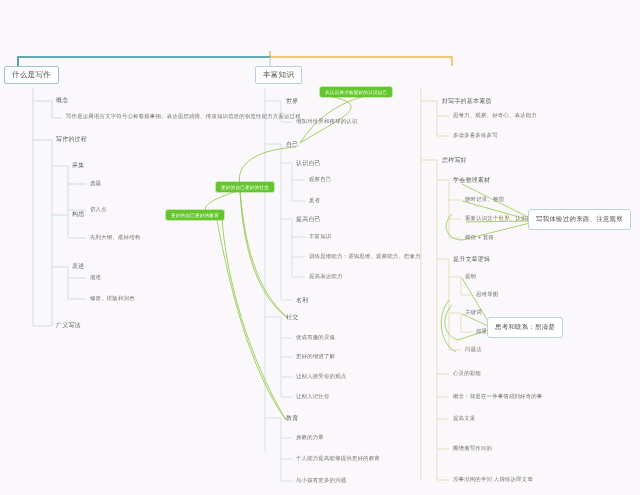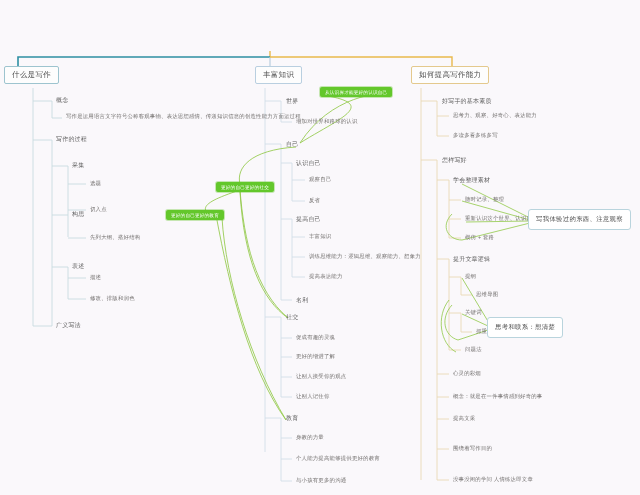--- a/index.html
+++ b/index.html
@@ -190,21 +190,20 @@
   <div class="node leaf t2" style="left:284px;top:313px;">社交</div>
   <div class="node leaf t3" style="left:294px;top:334px;">促成有趣的灵魂</div>
   <div class="node leaf t3" style="left:294px;top:353px;">更好的增进了解</div>
   <div class="node leaf t3" style="left:294px;top:373px;">让别人接受你的观点</div>
   <div class="node leaf t3" style="left:294px;top:393px;">让别人记住你</div>
   <div class="node leaf t2" style="left:284px;top:414px;">教育</div>
   <div class="node leaf t3" style="left:294px;top:434px;">身教的力量</div>
   <div class="node leaf t3" style="left:294px;top:455px;">个人能力提高能够提供更好的教育</div>
   <div class="node leaf t3" style="left:294px;top:477px;">与小孩有更多的沟通</div>
 
-  <div class="node l1 amber" style="left:411px;top:66px;">如何提高写作能力</div>
 
   <div class="node leaf t2" style="left:440px;top:97px;">好写手的基本素质</div>
   <div class="node leaf t3" style="left:451px;top:112px;">思考力、观察、好奇心、表达能力</div>
   <div class="node leaf t3" style="left:451px;top:132px;">多读多看多练多写</div>
   <div class="node leaf t2" style="left:440px;top:156px;">怎样写好</div>
   <div class="node leaf t2" style="left:451px;top:176px;">学会整理素材</div>
   <div class="node leaf t3" style="left:463px;top:196px;">随时记录、整理</div>
   <div class="node leaf t3" style="left:463px;top:215px;">重新认识这个世界、认识自己</div>
   <div class="node leaf t3" style="left:463px;top:234px;">模仿 + 套路</div>
   <div class="node leaf t2" style="left:451px;top:255px;">提升文章逻辑</div>

